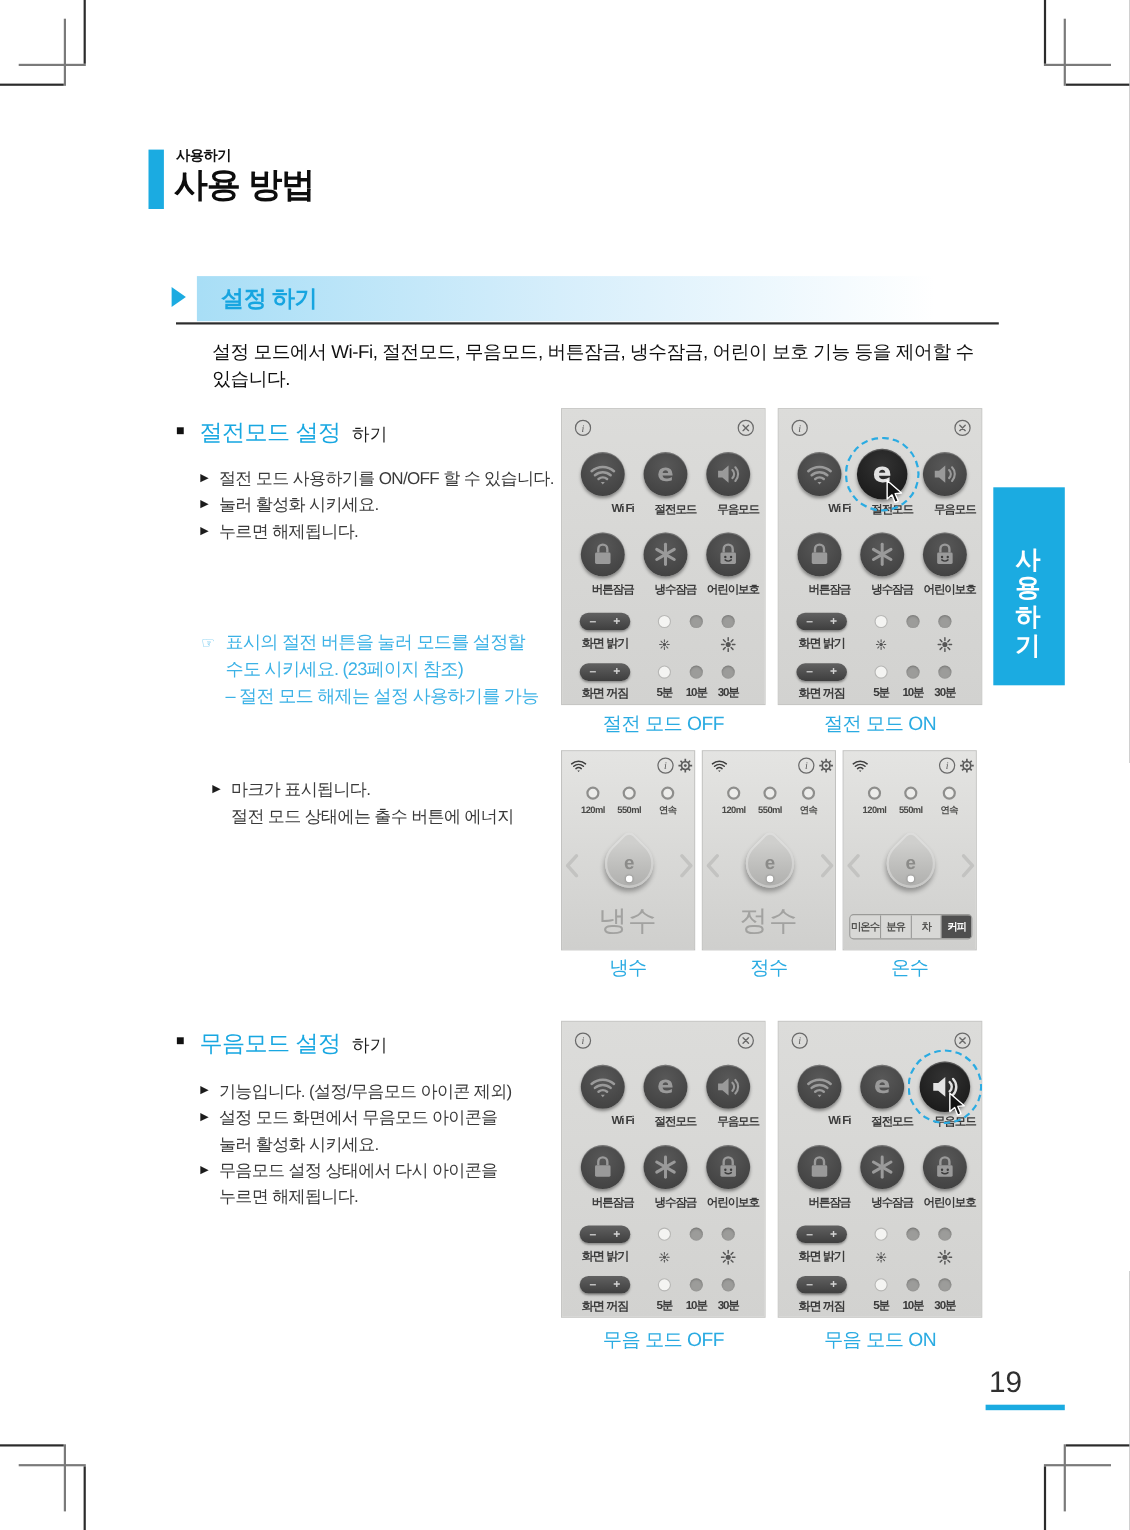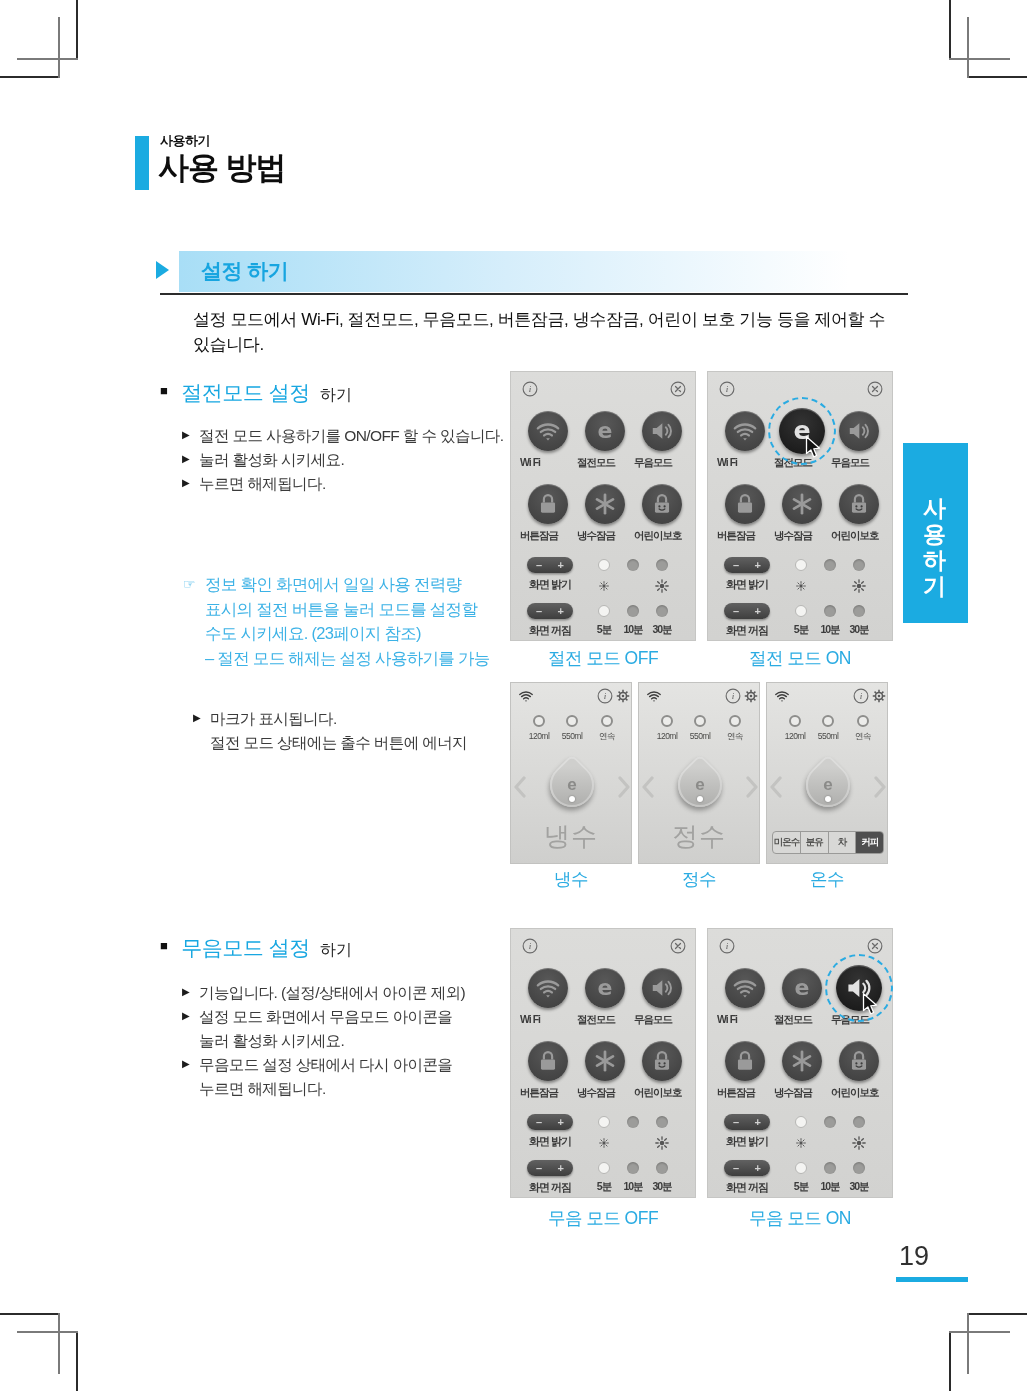--- a/index.html
+++ b/index.html
@@ -37,41 +37,41 @@
   .note-line{font-size:16.5px;line-height:24.5px;color:#3cb2e6;font-weight:500;letter-spacing:-0.7px}
   
   .panel{position:absolute;width:186px;height:270px;border:1px solid #c6c6c4;
          background:linear-gradient(180deg,#dcdcda,#d2d2d0)}
   .p-ic{position:absolute;width:16px;height:16px}
   .p-btn{position:absolute;width:40px;height:40px;border-radius:50%;
          background:radial-gradient(circle at 50% 32%,#585858,#3d3d3d);
          box-shadow:0 2px 3px rgba(0,0,0,.4),inset 0 1px 0 rgba(255,255,255,.22);
          display:flex;align-items:center;justify-content:center}
   .p-btn.hl{background:radial-gradient(circle at 50% 32%,#333,#151515);transform:scale(1.15)}
-  .p-lbl{position:absolute;width:56px;text-align:left;font-size:10.5px;font-weight:bold;color:#3b3b3b;letter-spacing:-1px}
+  .p-lbl{position:absolute;width:56px;text-align:right;font-size:10.5px;font-weight:bold;color:#3b3b3b;letter-spacing:-1px}
   .pill{position:absolute;left:16px;width:46px;height:16px;border-radius:9px;
         background:linear-gradient(#616161,#3e3e3e);box-shadow:0 1.5px 2px rgba(0,0,0,.35);
         display:flex;align-items:center;justify-content:space-between;padding:0 9px}
   .pm{color:#d2d2d2;font-size:11px;font-weight:bold;line-height:1}
   .row-lbl{position:absolute;left:8px;width:62px;text-align:center;font-size:11px;font-weight:bold;color:#3b3b3b;letter-spacing:-1px}
   .dot{position:absolute;width:12px;height:12px;border-radius:50%;background:#9c9c9a;
        box-shadow:inset 0 1px 2px rgba(0,0,0,.25)}
   .dot.hollow{background:#f4f4f2;border:1.5px solid #b7b7b5;box-shadow:none}
   .optlbl{position:absolute;width:34px;text-align:center;font-size:10.5px;font-weight:bold;color:#3b3b3b;letter-spacing:-1px}
   .sun{position:absolute;line-height:0}
   .dash-ring{position:absolute;width:68px;height:68px;border:2.5px dashed #2aabe2;border-radius:50%;z-index:4}
   .cursor{position:absolute;z-index:5;line-height:0}
   .e-big{font-weight:bold;font-family:"DejaVu Sans",sans-serif;line-height:1}
   
   .screen{position:absolute;width:122px;height:182px;border:1px solid #c2c2c0;
           background:linear-gradient(180deg,#e4e4e2,#cfcfcd)}
   .s-wifi{position:absolute;left:7px;top:5px;line-height:0}
   .s-topic{position:absolute;top:5px;line-height:0}
   .ring{position:absolute;width:12px;height:12px;border-radius:50%;border:2.5px solid #8e8e8c;background:#ececea}
-  .ring-lbl{position:absolute;width:44px;text-align:center;font-size:8.5px;font-weight:normal;color:#4a4a48;letter-spacing:-0.5px}
+  .ring-lbl{position:absolute;width:44px;text-align:center;font-size:8.5px;font-weight:bold;color:#4a4a48;letter-spacing:-0.5px}
   .chev{position:absolute;top:93px;line-height:0}
   .dropwrap{position:absolute;left:39px;top:80px;width:44px;height:44px}
   .drop{width:44px;height:44px;border-radius:7px 50% 50% 50%;transform:rotate(45deg);
         background:linear-gradient(135deg,#cfcfcd 20%,#a7a7a5);border:2px solid #98989б;
         border-color:#969694;box-shadow:2px 3px 5px rgba(0,0,0,.32),inset 0 0 0 2px rgba(255,255,255,.3)}
   .drop-inner{position:absolute;inset:0;display:flex;align-items:center;justify-content:center}
   .drop-e{font-size:17px;font-weight:bold;color:#8b8b89}
   .drop-dot{position:absolute;left:19px;top:33px;width:6px;height:6px;border-radius:50%;background:#fff;
             box-shadow:0 0 2px rgba(0,0,0,.4)}
   .s-mode{position:absolute;left:0;top:136px;width:100%;text-align:center;font-size:26px;color:#a2a2a0;letter-spacing:1px}
@@ -137,21 +137,20 @@
         <div class="b-marker">▶</div>
         <div class="b-line">눌러 활성화 시키세요.</div>
       </div>
       <div class="bullet">
         <div class="b-marker">▶</div>
         <div class="b-line">누르면 해제됩니다.</div>
       </div>
     </div>
   <div id="note1" class="note">
       <div class="note-marker">☞</div>
-      <div class="note-line">정보 확인 화면에서 일일 사용 전력량</div>
       <div class="note-line">표시의 절전 버튼을 눌러 모드를 설정할</div>
       <div class="note-line">수도 시키세요. (23페이지 참조)</div>
       <div class="note-line">– 절전 모드 해제는 설정 사용하기를 가능</div>
     </div>
   <div id="blist1b" class="blist" style="left:193px;top:707px">
       <div class="bullet">
         <div class="b-marker">▶</div>
         <div class="b-line">마크가 표시됩니다.</div>
         <div class="b-line">절전 모드 상태에는 출수 버튼에 에너지</div>
       </div>
@@ -501,21 +500,21 @@
 
   <div class="sec-head" style="top:934px">
     <span class="sec-sq">■</span>
     <span class="sec-accent">무음모드 설정</span>
     <span class="sec-suffix">하기</span>
   </div>
 
   <div id="blist2" class="blist" style="left:182px;top:981px">
       <div class="bullet">
         <div class="b-marker">▶</div>
-        <div class="b-line">기능입니다. (설정/상태에서 아이콘 제외)</div>
+        <div class="b-line">기능입니다. (설정/무음모드 아이콘 제외)</div>
       </div>
       <div class="bullet">
         <div class="b-marker">▶</div>
         <div class="b-line">설정 모드 화면에서 무음모드 아이콘을</div>
         <div class="b-line">눌러 활성화 시키세요.</div>
       </div>
       <div class="bullet">
         <div class="b-marker">▶</div>
         <div class="b-line">무음모드 설정 상태에서 다시 아이콘을</div>
         <div class="b-line">누르면 해제됩니다.</div>

